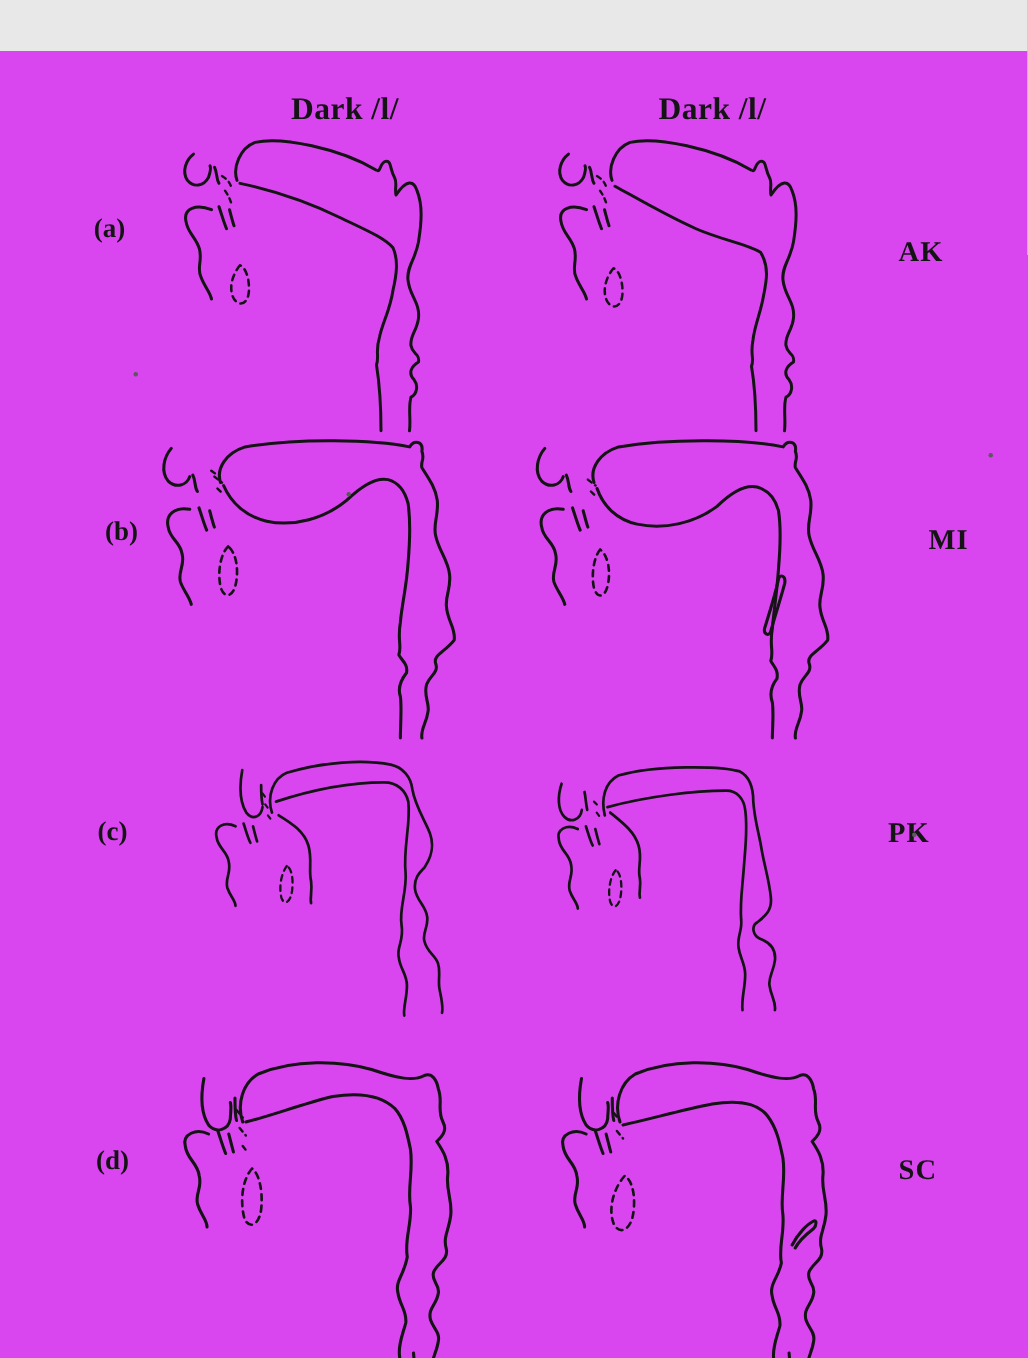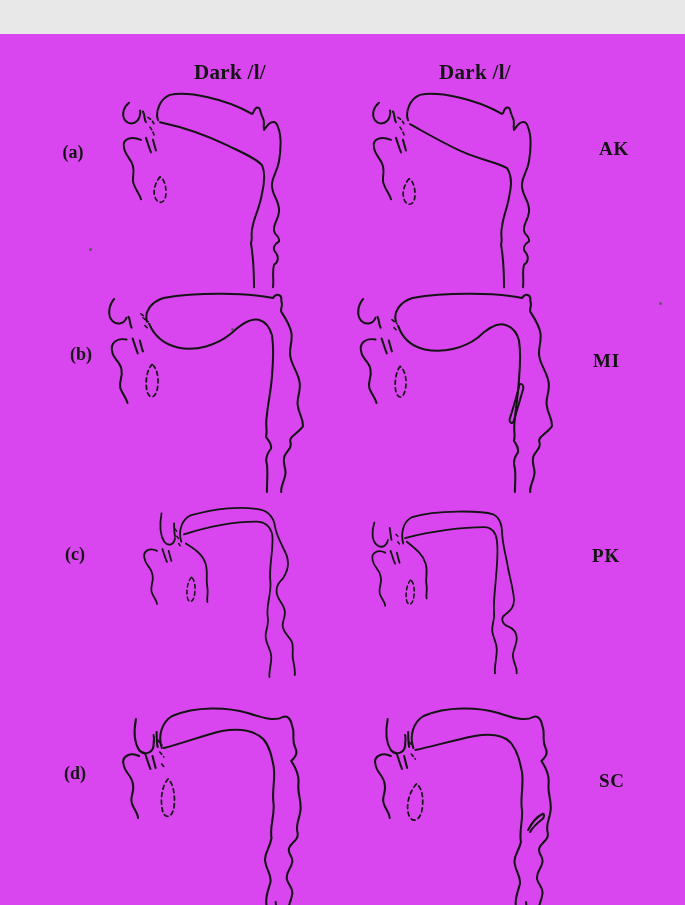--- a/index.html
+++ b/index.html
@@ -63,22 +63,22 @@
 <div class="page">
 
   <div class="col-header" style="left:145px;top:26px">Dark /l/</div>
   <div class="col-header" style="left:390px;top:26px">Dark /l/</div>
 
   <div class="row-label" style="left:50px;top:108px">(a)</div>
   <div class="row-label" style="left:58px;top:310px">(b)</div>
   <div class="row-label" style="left:52px;top:510px">(c)</div>
   <div class="row-label" style="left:52px;top:729px">(d)</div>
 
-  <div class="speaker-label" style="left:599px;top:104px">AK</div>
-  <div class="speaker-label" style="left:593px;top:316px">MI</div>
+  <div class="speaker-label" style="left:599px;top:124px">AK</div>
+  <div class="speaker-label" style="left:619px;top:316px">MI</div>
   <div class="speaker-label" style="left:592px;top:511px">PK</div>
   <div class="speaker-label" style="left:599px;top:736px">SC</div>
 
   <svg class="panel" style="left:108px;top:56px;width:200px;height:205px" viewBox="0 0 200 210" preserveAspectRatio="none">
     <path class="trace" d="M50,31 C47,22 52,9 62,5 C80,1 118,9 143,24 C146,26 145,19 149,18 C153,17 152,24 155,29 C157,33 155,36 156,41 C163,30 168,31 170,38 C174,48 173,60 171,73 C169,85 163,90 164,99 C165,110 172,114 171,125 C170,134 165,137 166,144 C167,150 172,149 171,155 C166,158 164,163 168,167 C171,171 170,177 166,179 C164,186 166,194 165,202"></path>
     <path class="trace"></path>
     <path class="trace" d="M52,33 C75,38 100,47 120,57 C136,65 148,70 154,77 C158,86 156,97 154,106 C152,120 147,128 145,138 C142,148 145,151 143,157 C145,170 146,186 146,202"></path>
     <path class="trace" d="M21,13 C16,17 13,25 17,31 C21,36 28,35 31,29 C32,26 33,23 32,21 M35,22 C37,26 36,30 38,33"></path>
     <path class="trace" d="M33,51 C23,47 14,50 16,59 C17,67 23,70 25,78 C27,86 23,91 26,97 C28,103 32,107 33,112 M38,49 C40,55 41,59 43,64 M45,51 C46,55 47,59 48,62"></path>
     <path class="trace"></path>

